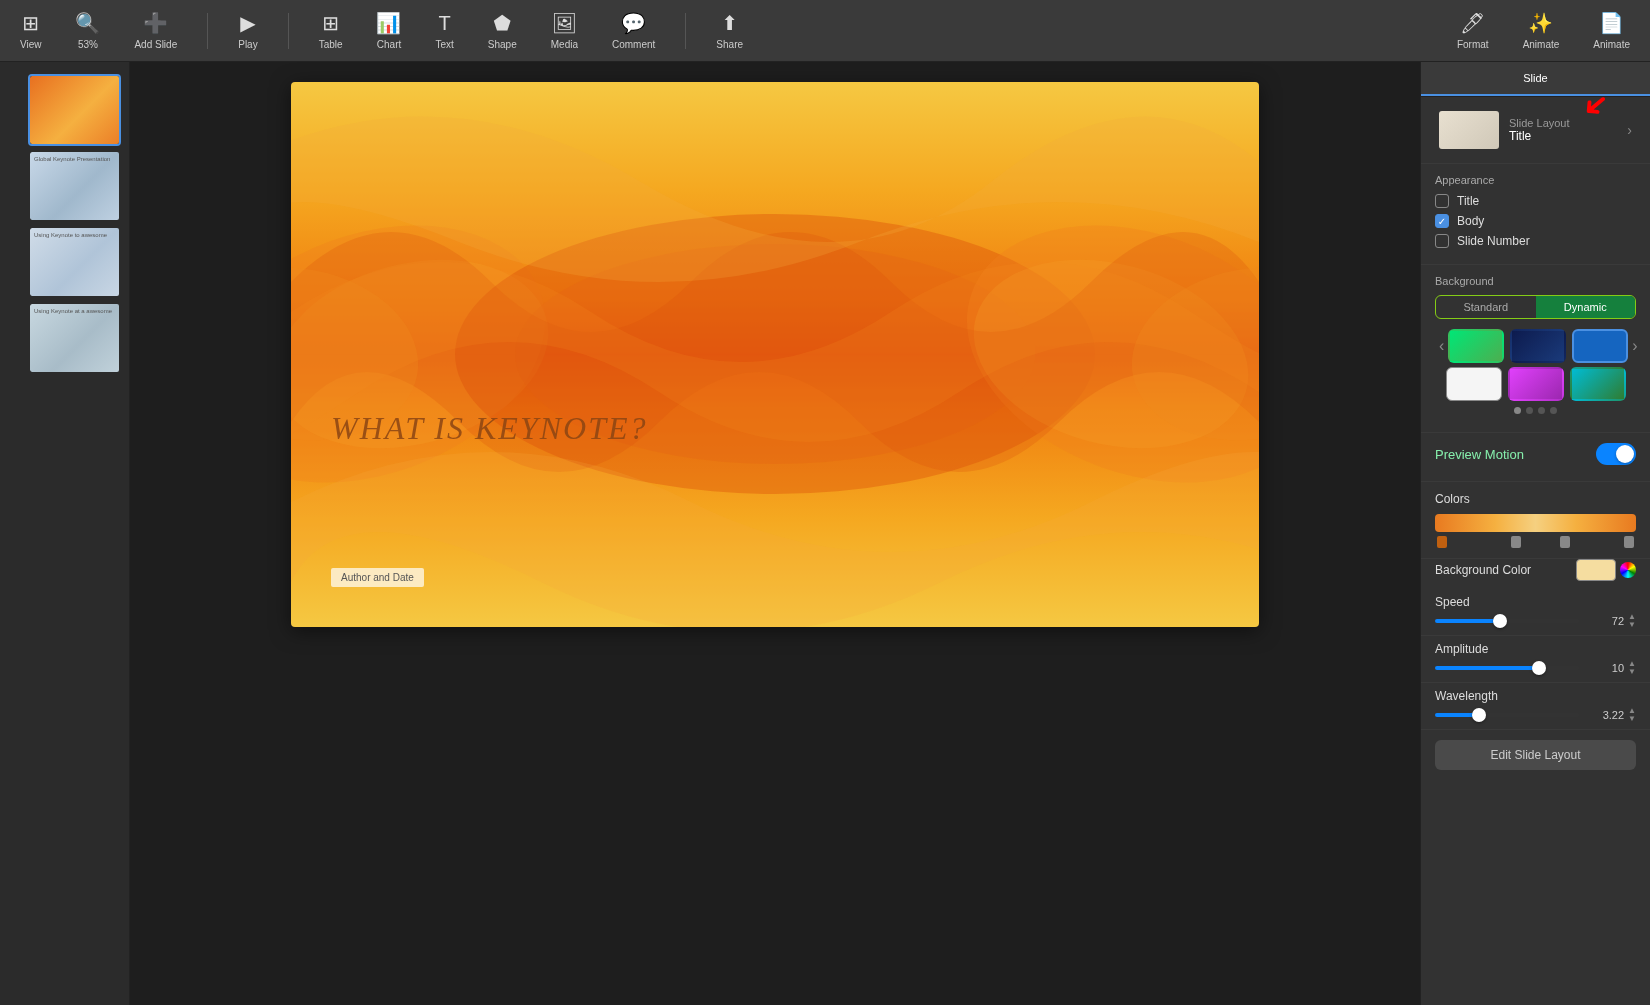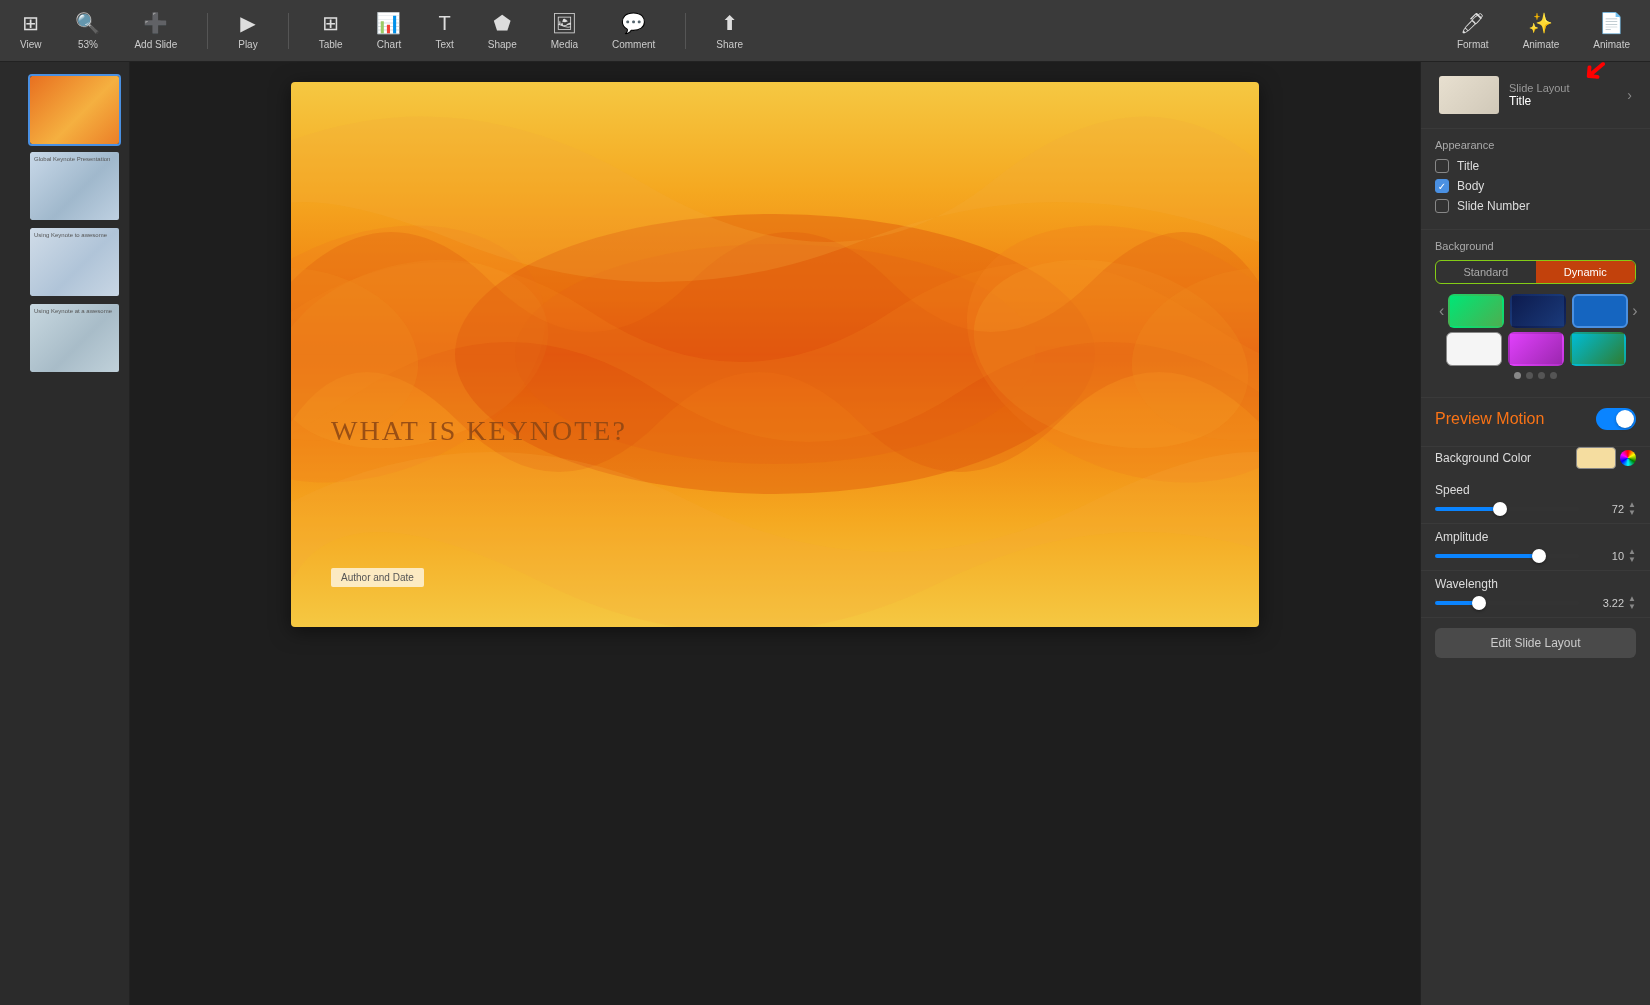--- a/index.html
+++ b/index.html
@@ -112,22 +112,23 @@
     
     .wave-overlay {
       position: absolute;
       top: 0; left: 0; width: 100%; height: 100%;
       overflow: hidden;
     }
     .slide-title-text {
       position: absolute;
       bottom: 180px;
       left: 40px;
-      font-size: 28px;
+      font-size: 32px;
       color: #8b4513;
+      font-style: italic;
       letter-spacing: 2px;
       font-weight: 400;
       font-family: Georgia, serif;
       opacity: 0.85;
     }
     .slide-author {
       position: absolute;
       bottom: 40px;
       left: 40px;
       font-size: 10px;
@@ -237,21 +238,21 @@
     .bg-toggle-btn {
       flex: 1;
       text-align: center;
       padding: 5px 4px;
       font-size: 11px;
       color: #aaa;
       cursor: pointer;
       background: transparent;
     }
     .bg-toggle-btn.active {
-      background: #c2410c;
+      background: #15803d;
       color: #fff;
     }
 
     
     .swatches-row {
       display: flex;
       gap: 6px;
       align-items: center;
       margin-bottom: 6px;
     }
@@ -294,21 +295,21 @@
     .dot { width: 7px; height: 7px; border-radius: 50%; background: #555; }
     .dot.active { background: #888; }
 
     
     .toggle-row {
       display: flex;
       align-items: center;
       justify-content: space-between;
       margin-bottom: 6px;
     }
-    .toggle-label { font-size: 16px; color: #f97316; }
+    .toggle-label { font-size: 13px; color: #86efac; }
     .toggle-switch {
       width: 40px;
       height: 22px;
       background: #4a90e2;
       border-radius: 11px;
       position: relative;
       cursor: pointer;
     }
     .toggle-switch.on { background: #0a84ff; }
     .toggle-knob {
@@ -596,20 +597,23 @@
           <ellipse cx="8" cy="272" rx="120" ry="85" fill="rgba(240,140,30,0.3)" transform="rotate(10 8 272)"></ellipse>
         </svg>
         <div class="slide-title-text">WHAT IS KEYNOTE?</div>
         <div class="slide-author">Author and Date</div>
       </div>
     </div>
   </div>
 
   <div class="right-panel">
 
+    <div class="panel-tabs">
+      <div class="panel-tab active">Slide</div>
+    </div>
 
     <div class="panel-section" style="position:relative;">
       <div class="slide-layout-row">
         <div class="layout-thumb"></div>
         <div class="layout-info">
           <div class="layout-sublabel">Slide Layout</div>
           <div class="layout-label">Title</div>
         </div>
         <span class="chevron-icon">›</span>
       </div>
@@ -668,20 +672,30 @@
 
     <div class="panel-section">
       <div class="toggle-row">
         <span class="toggle-label">Preview Motion</span>
         <div class="toggle-switch on">
           <div class="toggle-knob"></div>
         </div>
       </div>
     </div>
 
+    <div class="colors-section">
+      <div class="colors-label">Colors</div>
+      <div class="gradient-bar"></div>
+      <div class="gradient-stops">
+        <div class="gradient-stop" style="left:2px; background:#c06010;"></div>
+        <div class="gradient-stop" style="left:38%; background:#888;"></div>
+        <div class="gradient-stop" style="left:62%; background:#888;"></div>
+        <div class="gradient-stop" style="right:2px; background:#888;"></div>
+      </div>
+    </div>
 
     <div class="bg-color-row">
       <span class="bg-color-label">Background Color</span>
       <div style="display:flex;align-items:center;gap:4px;">
         <div class="color-pill"></div>
         <div class="color-circle"></div>
       </div>
     </div>
 
     <div class="slider-section">

